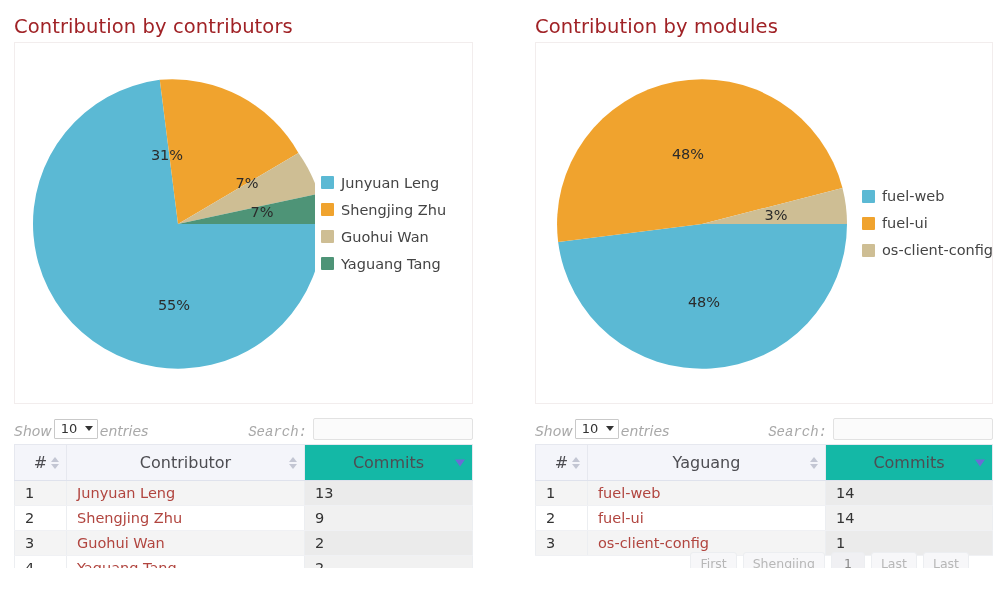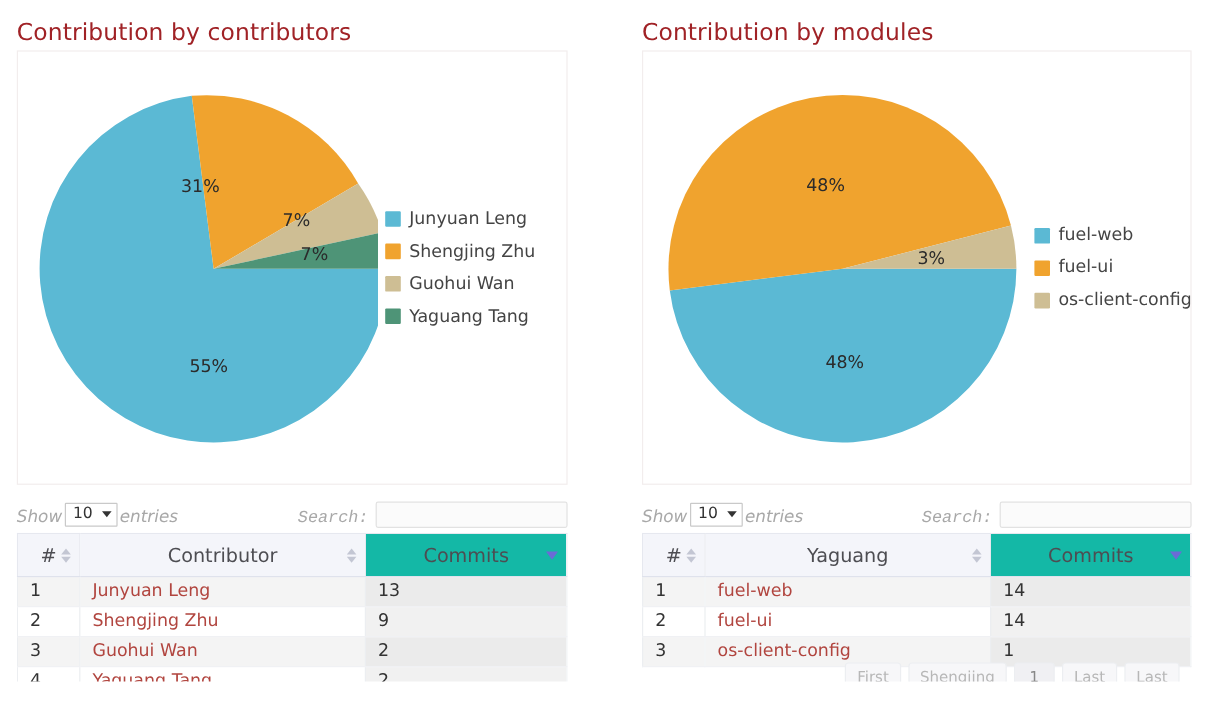--- a/index.html
+++ b/index.html
@@ -230,21 +230,21 @@
 
   .cell-link {
     color: #b1453f;
     text-decoration: none;
   }
 
   
   .dt-paginate {
     position: absolute;
     bottom: -6px;
-    right: 10px;
+    right: 24px;
     display: flex;
     gap: 6px;
     margin-left: 21px;
   }
   .page-btn {
     height: 22px;
     min-width: 34px;
     padding: 0 9px;
     border: 1px solid #eceef1;
     background: #f7f7f9;

